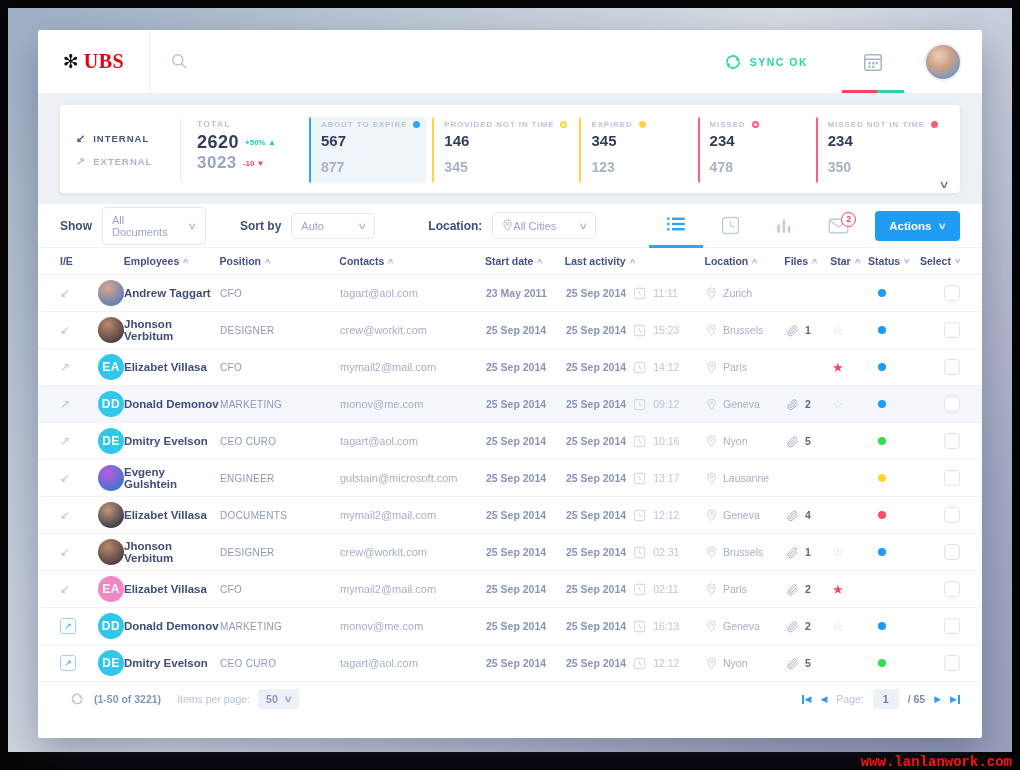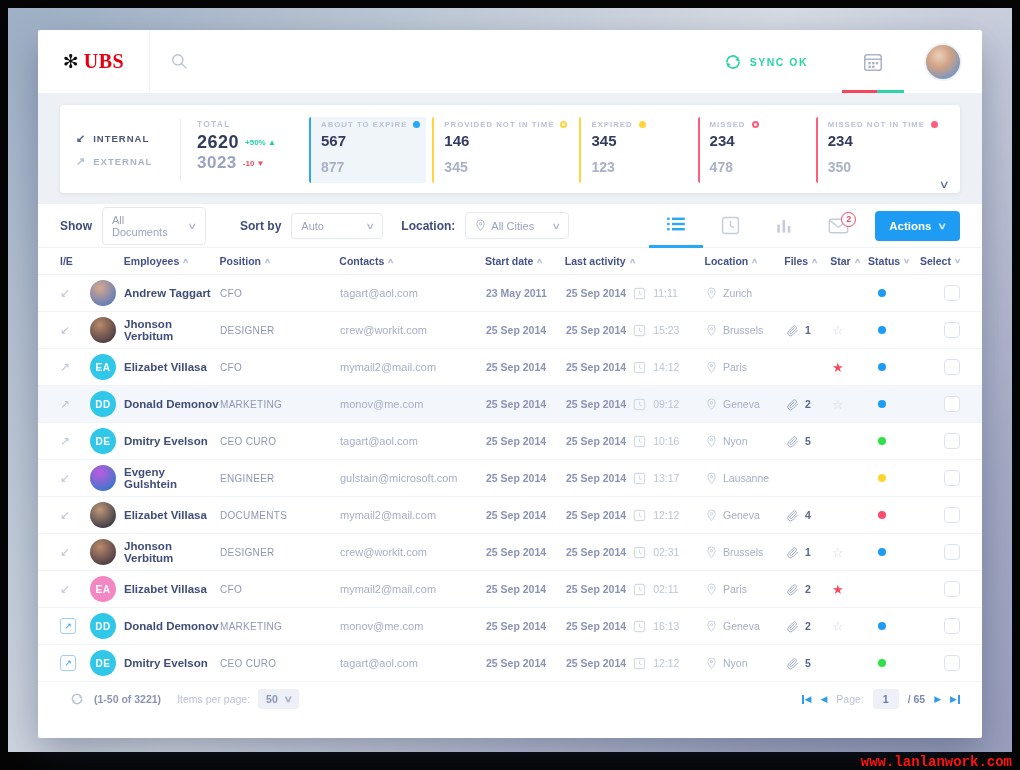--- a/index.html
+++ b/index.html
@@ -54,21 +54,21 @@
   .gv1 { font-size:15px; font-weight:bold; color:#323c5c; }
   .gv2 { font-size:14px; font-weight:bold; color:#a8b1c7; margin-top:10px; }
   .stats-more { position:absolute; right:12px; bottom:2px; color:#5b6b9d; font-size:11px; cursor:pointer; transform:scaleX(1.4); }
 
   
   .filterbar { height:44px; display:flex; align-items:center; padding:0 0 0 22px; border-bottom:1px solid #f0f2f7; }
   .f-label { font-size:12px; font-weight:bold; color:#3f4d78; margin-right:10px; }
   .dropdown { display:flex; align-items:center; justify-content:space-between; border:1px solid #e4e8f0; border-radius:4px;
     padding:6px 9px; font-size:11px; color:#9aa3c0; cursor:pointer; background:#fff; gap:8px; }
   .dd-show { width:104px; margin-right:34px;justify-content:center; }
-  .dd-sort { width:92px; margin-right:18px; }
+  .dd-sort { width:84px; margin-right:53px; }
   .dd-loc  { width:104px; }
   .chev { color:#aab3c9; font-size:9px; transform:scaleX(1.5); }
   .view-tabs { margin-left:auto; display:flex; align-items:stretch; height:44px; }
   .vtab { width:54px; display:flex; align-items:center; justify-content:center; cursor:pointer; position:relative; }
   .vtab.active { border-bottom:3px solid #29a8f7; }
   .badge { position:absolute; top:8px; right:9px; width:15px; height:15px; border-radius:50%; background:#fff;
     border:1.5px solid #f5455c; color:#f5455c; font-size:9px; font-weight:bold; display:flex; align-items:center; justify-content:center; }
   .actions-btn { margin:0 22px 0 10px; background:#1e9cf4; color:#fff; border:none; border-radius:4px; padding:9px 14px;
     font-size:11.5px; font-weight:bold; display:flex; align-items:center; gap:8px; cursor:pointer; font-family:"Liberation Sans",sans-serif; }
   .actions-btn .chev { color:#bfe2fb; }
@@ -81,22 +81,22 @@
   .c1{width:64px;} .c2{width:96px;align-items:center;} .c3{width:120px;} .c4{width:146px;} .c5{width:80px;} .c6{width:140px;}
   .c7{width:80px;} .c8{width:46px;} .c9{width:38px;} .c10{width:52px;} .c11{flex:1; justify-content:flex-end; display:flex;}
   .tbody {}
   .trow { display:flex; align-items:center; height:37px; padding:0 22px; border-bottom:1px solid #f1f3f8; }
   .trow.hl { background:#f3f7fb; }
   .cell { display:flex; align-items:center; }
   .dirwrap { width:64px; gap:0; }
   .dir { width:30px; font-size:12px; color:#bcc5da; }
   .dir.open { color:#2e9df0; width:16px; height:16px; border:1.5px solid #9fd0f7; border-radius:3px; font-size:9px;
     display:flex; align-items:center; justify-content:center; margin-right:14px; }
-  .avatar { width:26px; height:26px; border-radius:50%; color:#fff; font-size:10px; font-weight:bold;
-    display:flex; align-items:center; justify-content:center; letter-spacing:.5px; flex:none; }
+  .avatar { width:26px; height:26px; border-radius:50%; color:#fff; font-size:12px; font-weight:bold;
+    display:flex; align-items:center; justify-content:center; letter-spacing:.5px; flex:none;margin-left:8px; }
   .cname { width:96px; font-size:11.5px; font-weight:bold; color:#3f4d78; cursor:pointer; }
   .cpos { width:120px; font-size:10px; color:#8d97b8; letter-spacing:.3px; }
   .cmail { width:146px; font-size:11px; color:#a6aec8; cursor:pointer; }
   .cstart { width:80px; font-size:10.5px; font-weight:bold; color:#8a93b5; }
   .clast { width:140px; gap:7px; }
   .ldate { font-size:10.5px; font-weight:bold; color:#8a93b5; }
   .ltime { font-size:10.5px; color:#bcc4d8; }
   .cloc { width:80px; gap:6px; }
   .cloc-text { font-size:10.5px; color:#a6aec8; }
   .cfiles { width:46px; gap:6px; }
@@ -248,21 +248,21 @@
       <span>All Documents</span>
       <span class="chev">∨</span>
     </div>
     <span class="f-label">Sort by</span>
     <div class="dropdown dd-sort">
       <span>Auto</span>
       <span class="chev">∨</span>
     </div>
     <span class="f-label">Location:</span>
     <div class="dropdown dd-loc">
-      <span style="display:flex;align-items:center;gap:5px;">
+      <span style="display:flex;align-items:center;">
         <svg width="11" height="13" viewBox="0 0 24 28">
           <path d="M12 2a8 8 0 0 0-8 8c0 6 8 15 8 15s8-9 8-15a8 8 0 0 0-8-8z" fill="none" stroke="#aab3c9" stroke-width="2"></path>
           <circle cx="12" cy="10" r="2.6" fill="none" stroke="#aab3c9" stroke-width="2"></circle>
         </svg>
         <span>All Cities</span>
       </span>
       <span class="chev">∨</span>
     </div>
 
     <div class="view-tabs">

